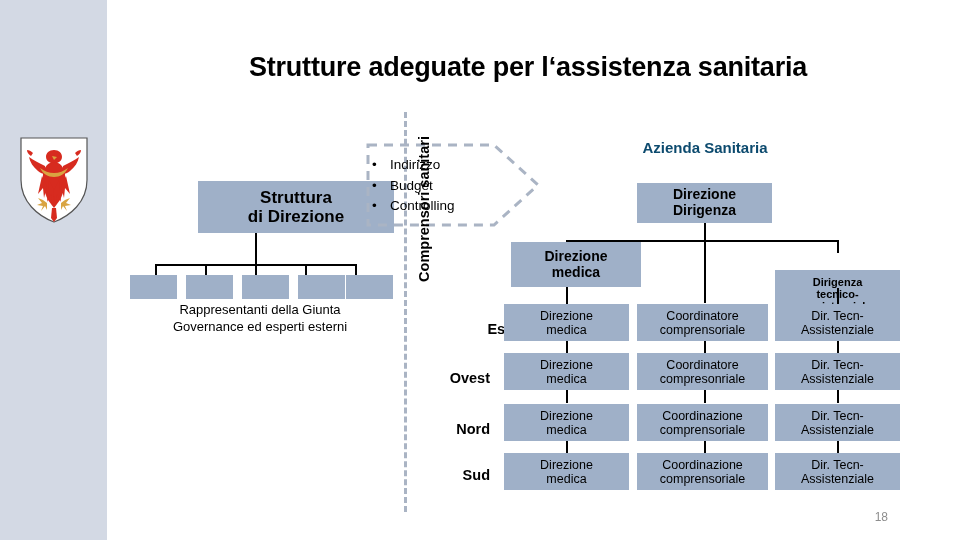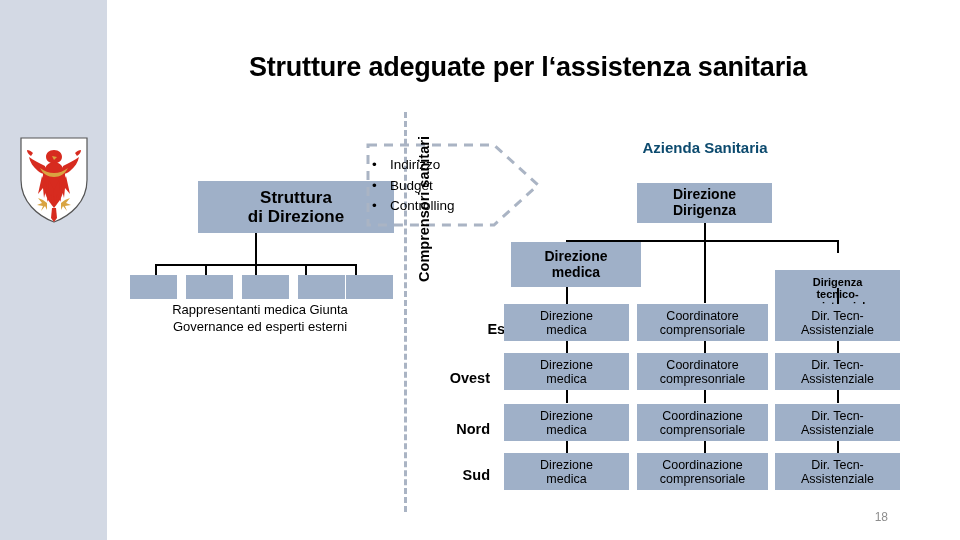--- a/index.html
+++ b/index.html
@@ -193,21 +193,21 @@
   <div class="ln v" style="left:305px; top:264px; height:12px; width:2px;"></div>
   <div class="ln v" style="left:355px; top:264px; height:12px; width:2px;"></div>
 
   <div class="box" style="left:130px; top:275px; width:47px; height:24px;"></div>
   <div class="box" style="left:186px; top:275px; width:47px; height:24px;"></div>
   <div class="box" style="left:242px; top:275px; width:47px; height:24px;"></div>
   <div class="box" style="left:298px; top:275px; width:47px; height:24px;"></div>
   <div class="box" style="left:346px; top:275px; width:47px; height:24px;"></div>
 
   <div id="reps-caption">
-    <div>Rappresentanti medica Giunta</div>
+    <div>Rappresentanti della Giunta</div>
     <div>Governance ed esperti esterni</div>
   </div>
 
   <div id="callout">
     <svg viewBox="0 0 174 84" width="174" height="84">
       <path d="M2 2 H128 L172 42 L128 82 H2 Z" fill="none" stroke="#aab4c4" stroke-width="3" stroke-dasharray="9,7" stroke-linejoin="miter"></path>
     </svg>
   </div>
   <div id="callout-list">
     <div class="li">Indirizzo</div>

